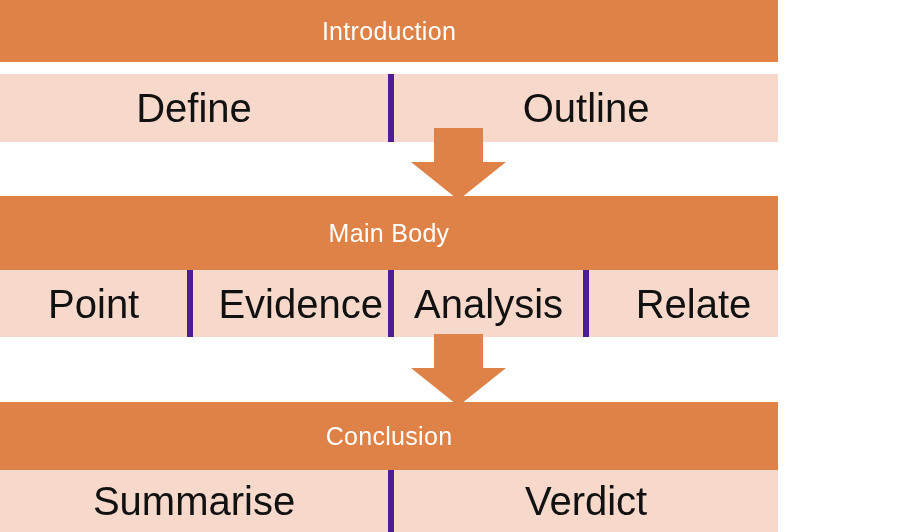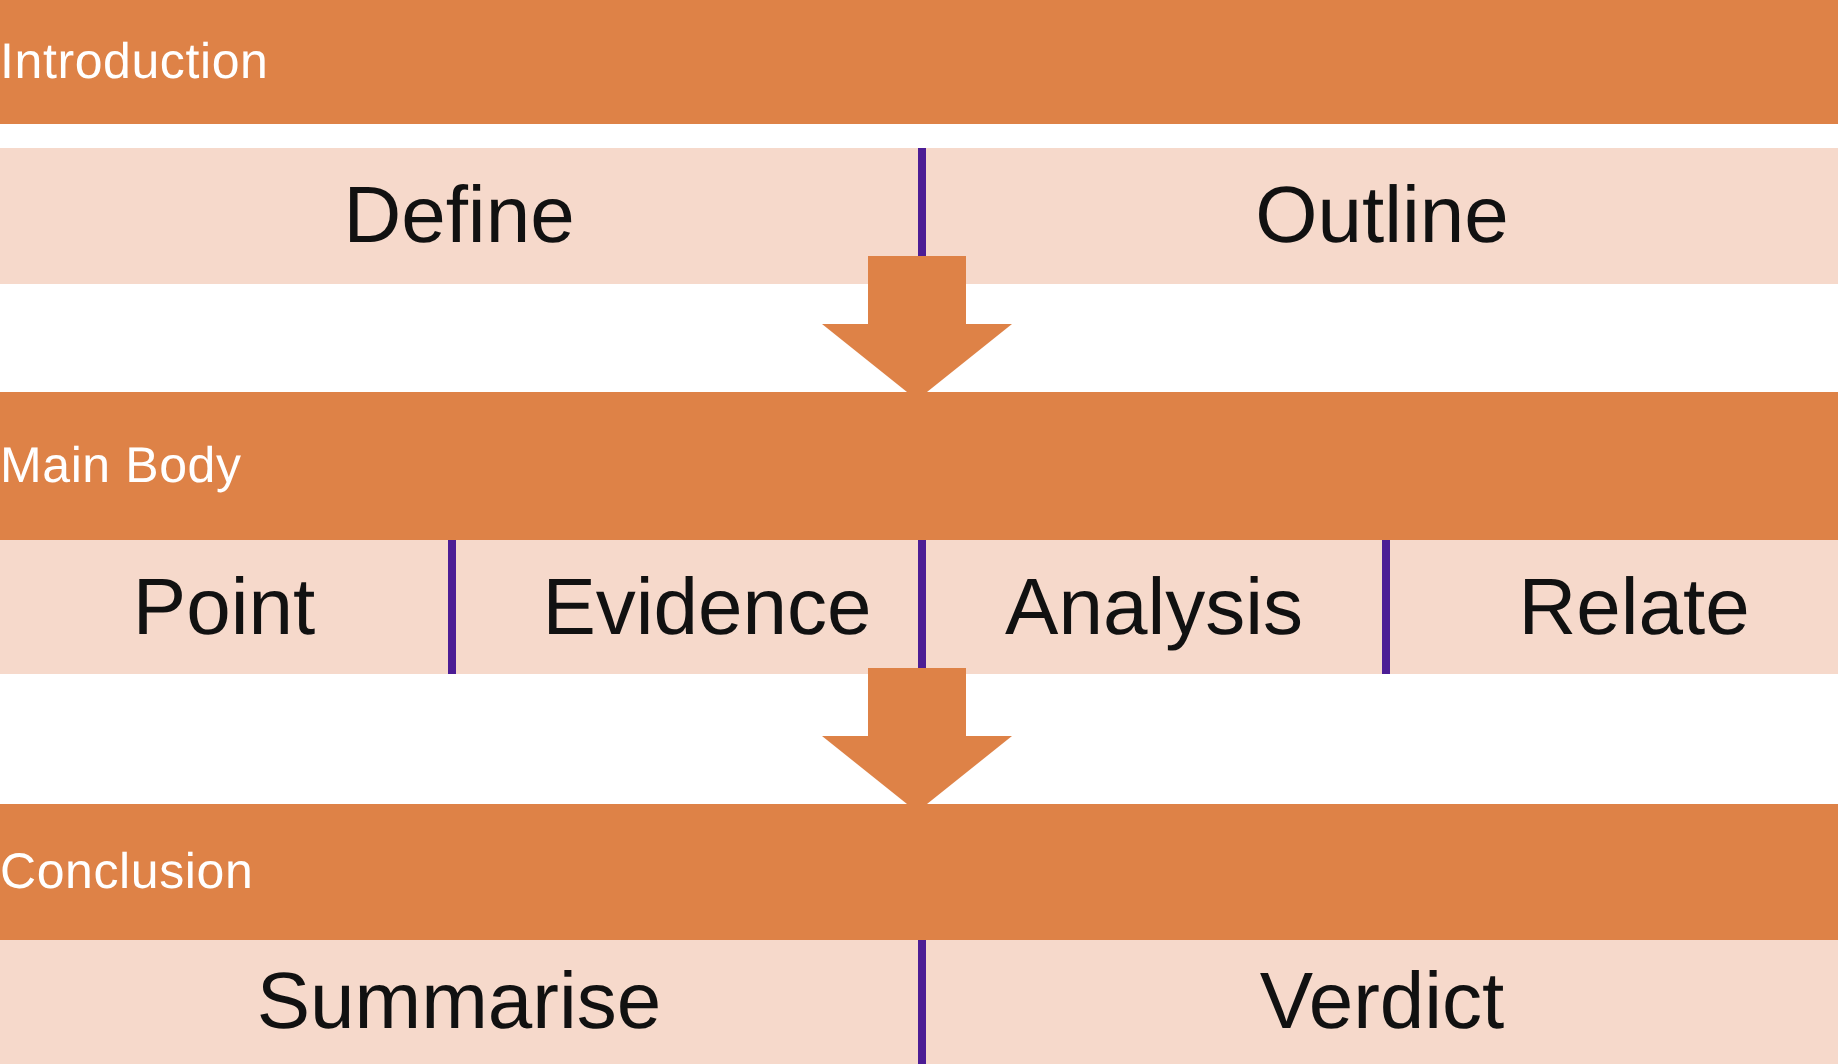--- a/index.html
+++ b/index.html
@@ -13,24 +13,25 @@
   #slide {
     position: relative;
     width: 919px;
     height: 532px;
     background: #ffffff;
     overflow: hidden;
   }
   .band {
     position: absolute;
     left: 0;
-    width: 919px;
+    width: 778px;
     box-sizing: border-box;
     display: flex;
     align-items: center;
+    justify-content: center;
   }
   .band-header {
     background: #DE8247;
     color: #ffffff;
   }
   .band-header .band-title {
     font-size: 25px;
     font-weight: 400;
     letter-spacing: 0.3px;
     line-height: 1;
@@ -50,21 +51,21 @@
     color: #111111;
   }
   .cell-label {
     font-size: 40px;
     font-weight: 400;
     line-height: 1;
     color: #111111;
     white-space: nowrap;
   }
   .cell.divided {
-    border-left: 4px solid #4c1d95;
+    border-left: 6px solid #4c1d95;
   }
 
   
   #row-intro-header   { top: 0px;   height: 62px; }
   #row-intro-cells    { top: 74px;  height: 68px; }
   #row-body-header    { top: 196px; height: 74px; }
   #row-body-cells     { top: 270px; height: 67px; }
   #row-concl-header   { top: 402px; height: 68px; }
   #row-concl-cells    { top: 470px; height: 62px; }
 

